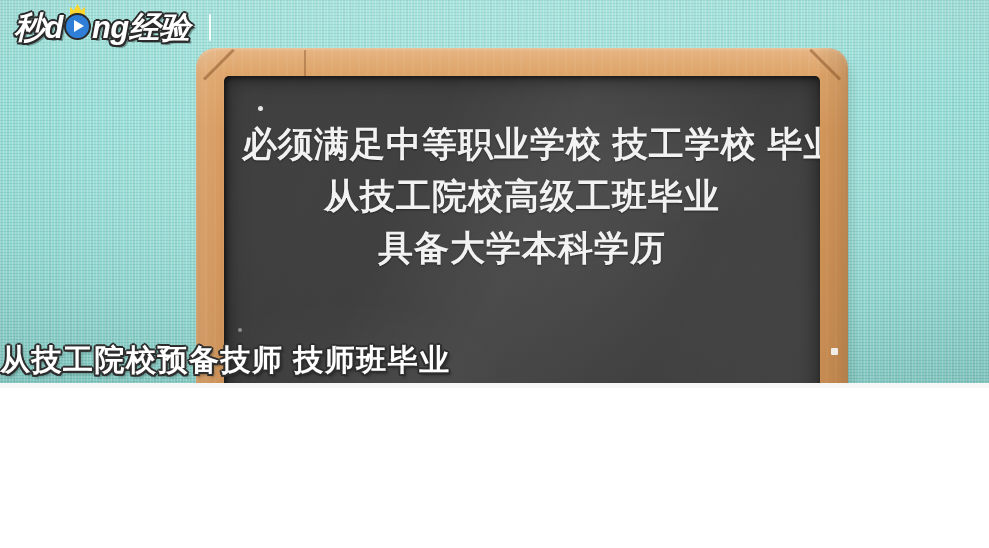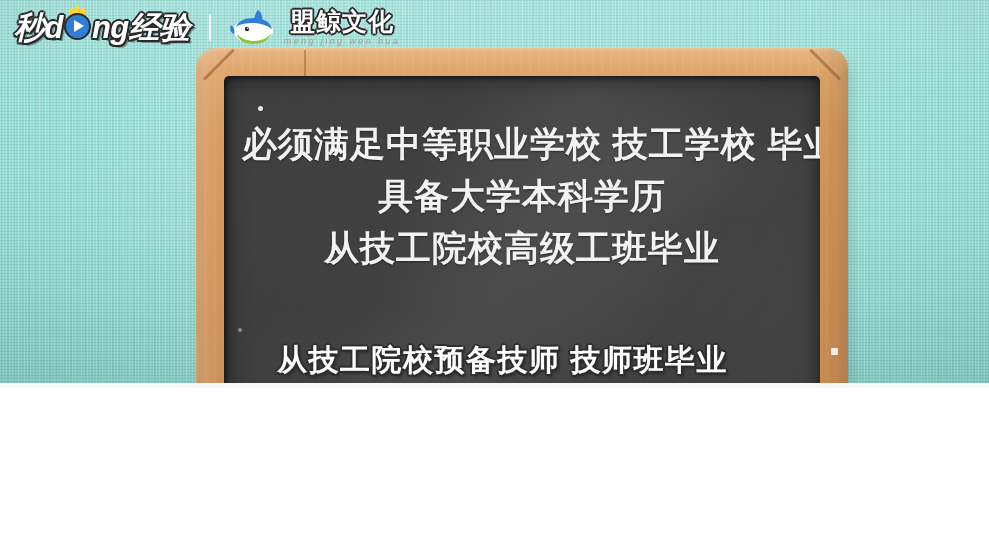--- a/index.html
+++ b/index.html
@@ -258,23 +258,23 @@
     font-weight: bold;
     line-height: 52px;
     letter-spacing: 1px;
     white-space: nowrap;
     text-shadow: 0 1px 2px rgba(0,0,0,0.45);
   }
 
   
   .subtitle {
     position: absolute;
-    left: 16px; right: 0;
+    left: 0; right: 0;
     bottom: 7px;
-    text-align: center;
+    text-align: left;
     z-index: 7;
   }
   .subtitle-text {
     display: inline-block;
     font-size: 30px;
     font-weight: bold;
     color: #ffffff;
     letter-spacing: 1.5px;
     white-space: nowrap;
     text-shadow:
@@ -302,37 +302,20 @@
   <div class="brand-bar">
 
     <div class="brand-miaodong">
       <div class="md-text">
         <span class="md-seg">秒d</span><span class="md-o-wrap"><span class="md-crown"></span><span class="md-o"></span><span class="md-play"></span></span><span class="md-seg">ng经验</span>
       </div>
     </div>
 
     <div class="brand-divider"></div>
 
-    <div class="brand-mengjing">
-      <div class="whale">
-        <svg width="50" height="40" viewBox="0 0 50 40" xmlns="http://www.w3.org/2000/svg">
-          <path d="M30 3 C27 6 26 11 27 15 L34 14 C35 9 33 5 30 3 Z" fill="#2f7fd8"></path>
-          <path d="M6 23 C6 16 14 12 25 12 C37 12 45 17 45 24 C45 31 36 36 24 36 C13 36 6 31 6 23 Z" fill="#ffffff"></path>
-          <path d="M8 20 C10 14 17 11 26 11 C35 11 43 15 44 22 C39 18 32 16 25 16 C18 16 12 17 8 20 Z" fill="#2f7fd8"></path>
-          <path d="M9 27 C14 32 20 34 26 34 C33 34 40 31 44 26 C42 32 35 37 25 37 C16 37 10 33 9 27 Z" fill="#8cc63f"></path>
-          <path d="M3 18 C6 20 7 23 6 27 C3 26 1 22 3 18 Z" fill="#2f7fd8"></path>
-          <circle cx="19" cy="22" r="2.2" fill="#2b2b2b"></circle>
-          <circle cx="19.8" cy="21.2" r="0.8" fill="#ffffff"></circle>
-        </svg>
-      </div>
-      <div class="mj-text-wrap">
-        <div class="mj-text">盟鲸文化</div>
-        <div class="mj-pinyin">meng jing wen hua</div>
-      </div>
-    </div>
 
   </div>
 
   <div class="board-wrap">
     <div class="board-shadow"></div>
 
     <div class="board-frame">
       <div class="wood-grain"></div>
       <div class="mitre tl"></div>
       <div class="mitre tr"></div>
@@ -342,22 +325,22 @@
       <div class="mitre-v b1"></div>
       <div class="mitre-v b2"></div>
 
       <div class="board-inner">
         <div class="chalk-haze"></div>
         <div class="speck s1"></div>
         <div class="speck s3"></div>
 
         <div class="board-text">
           <div class="bline">必须满足中等职业学校 技工学校 毕业</div>
+          <div class="bline">从技工院校高级工班毕业</div>
           <div class="bline">具备大学本科学历</div>
-          <div class="bline">从技工院校高级工班毕业</div>
         </div>
       </div>
 
       <div class="speck s2" style="right:10px; top:300px;"></div>
     </div>
   </div>
 
   <div class="subtitle">
     <span class="subtitle-text">从技工院校预备技师 技师班毕业</span>
   </div>

